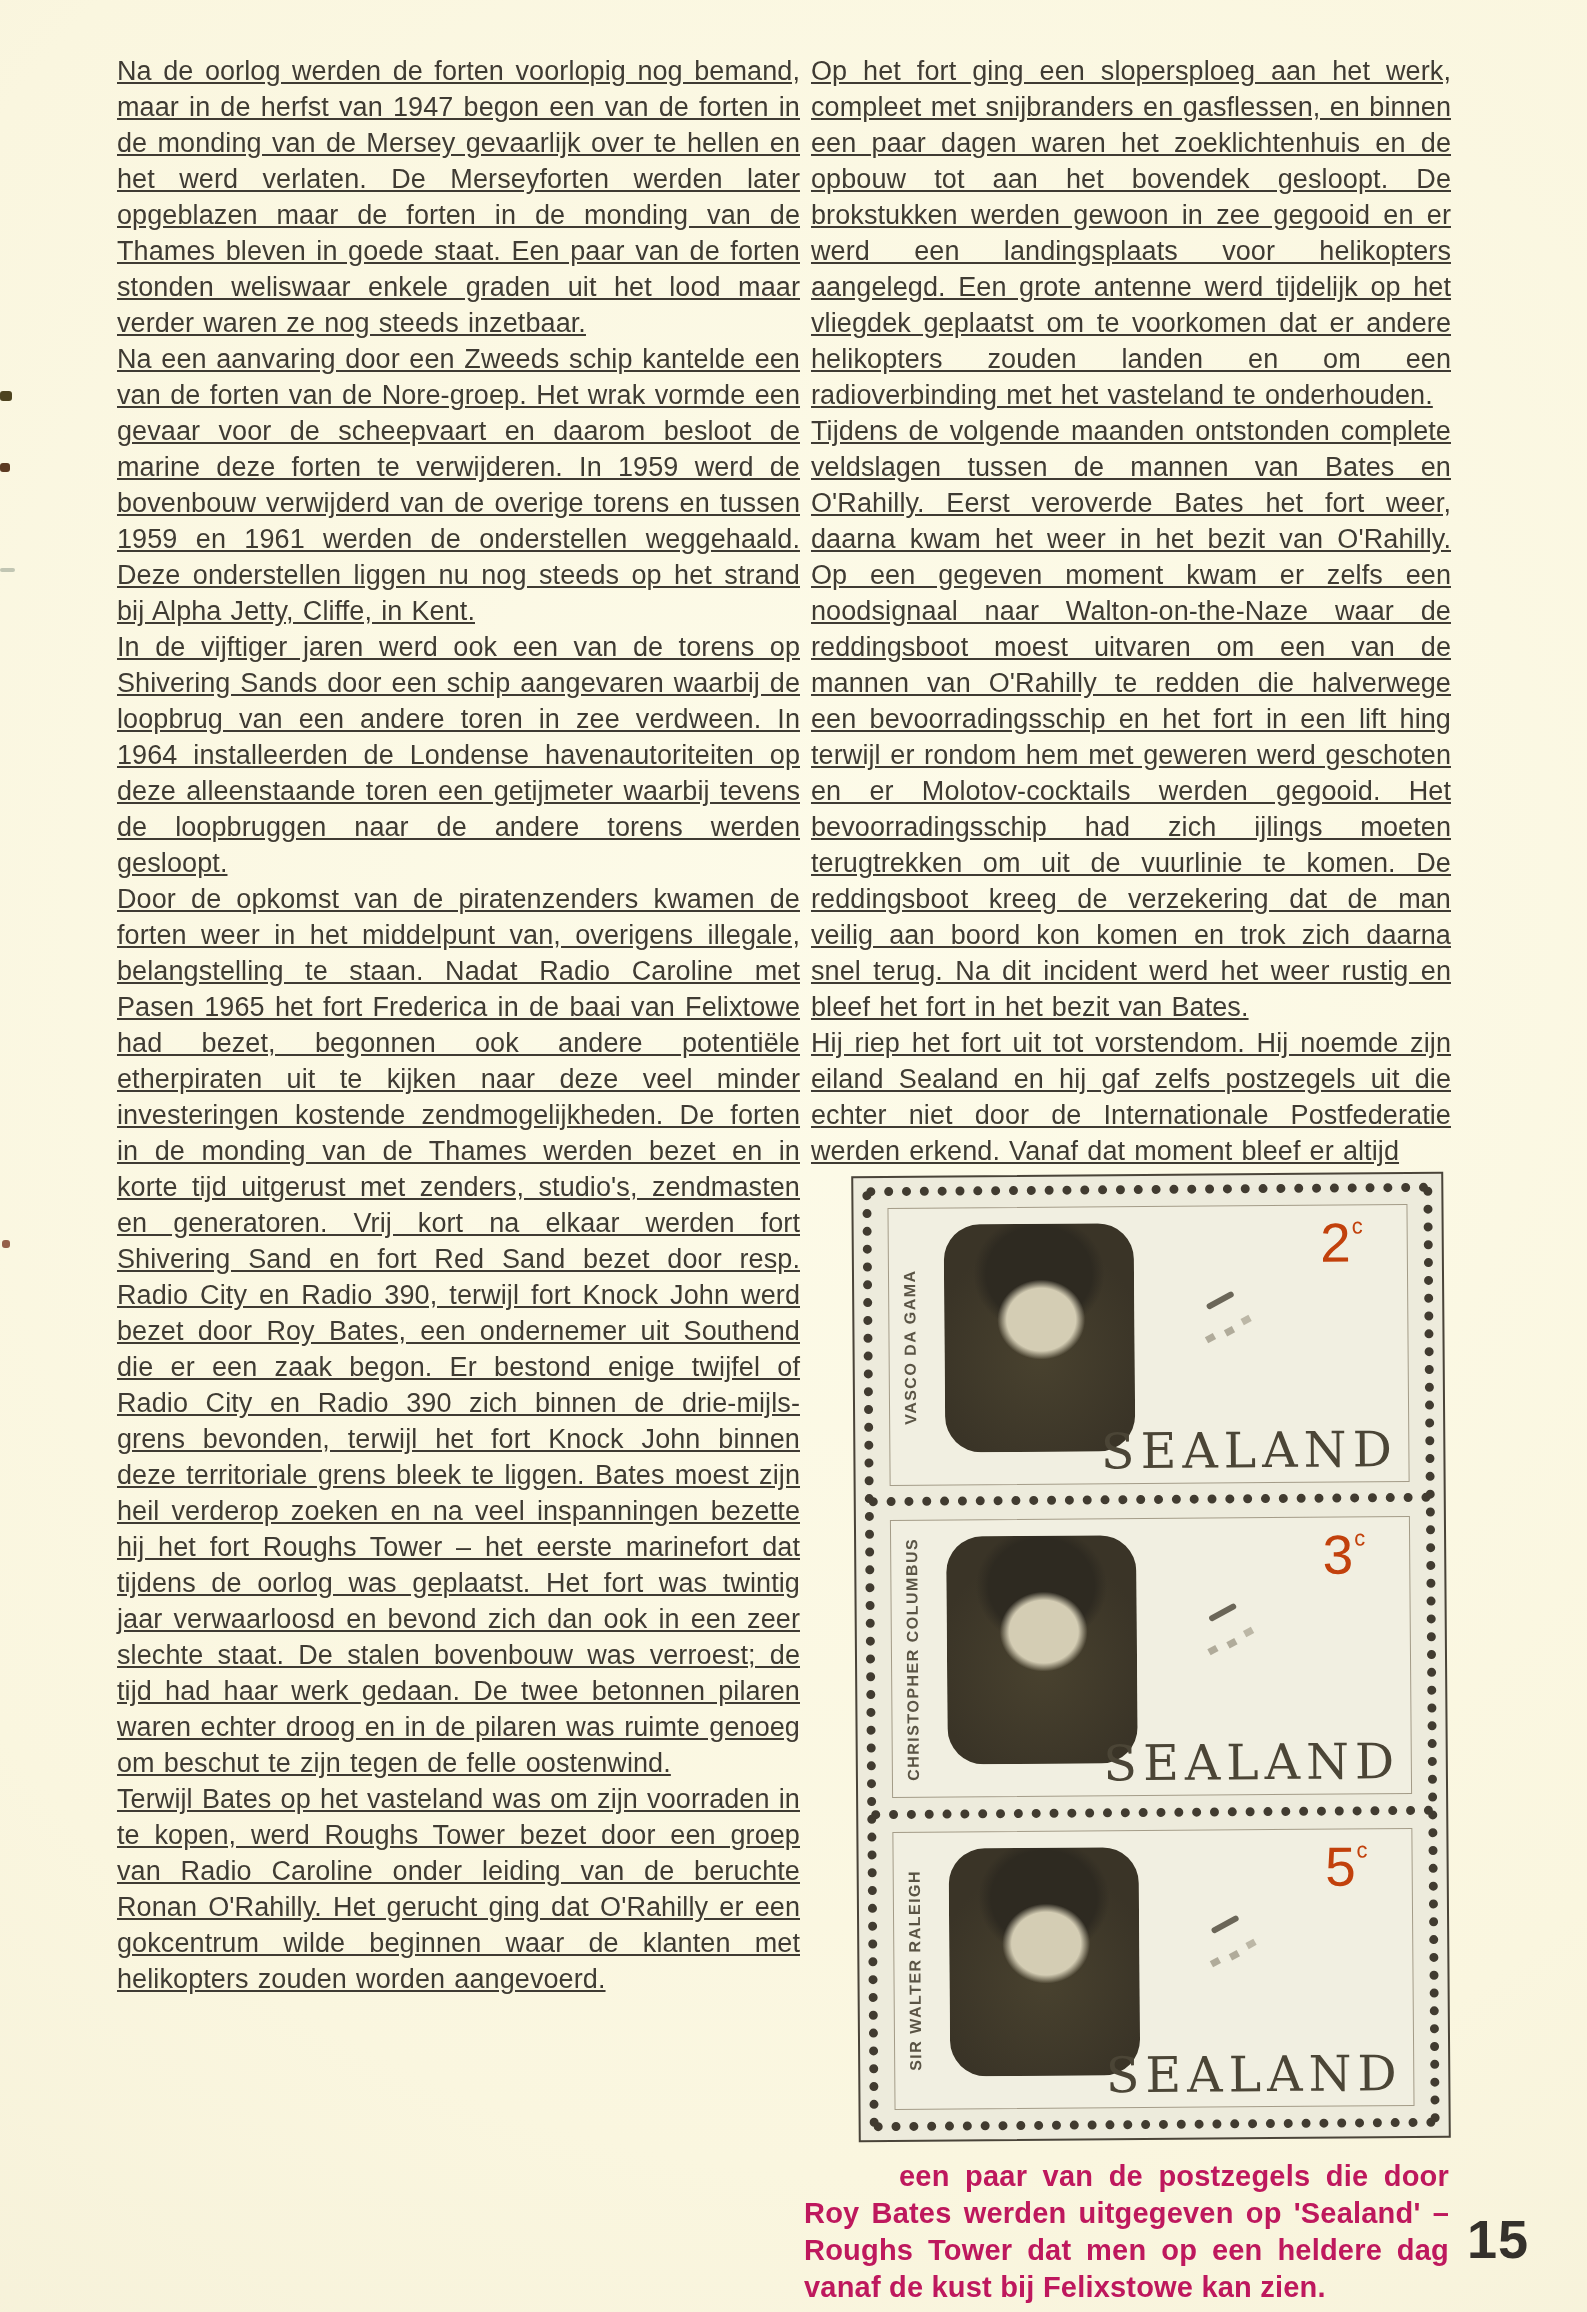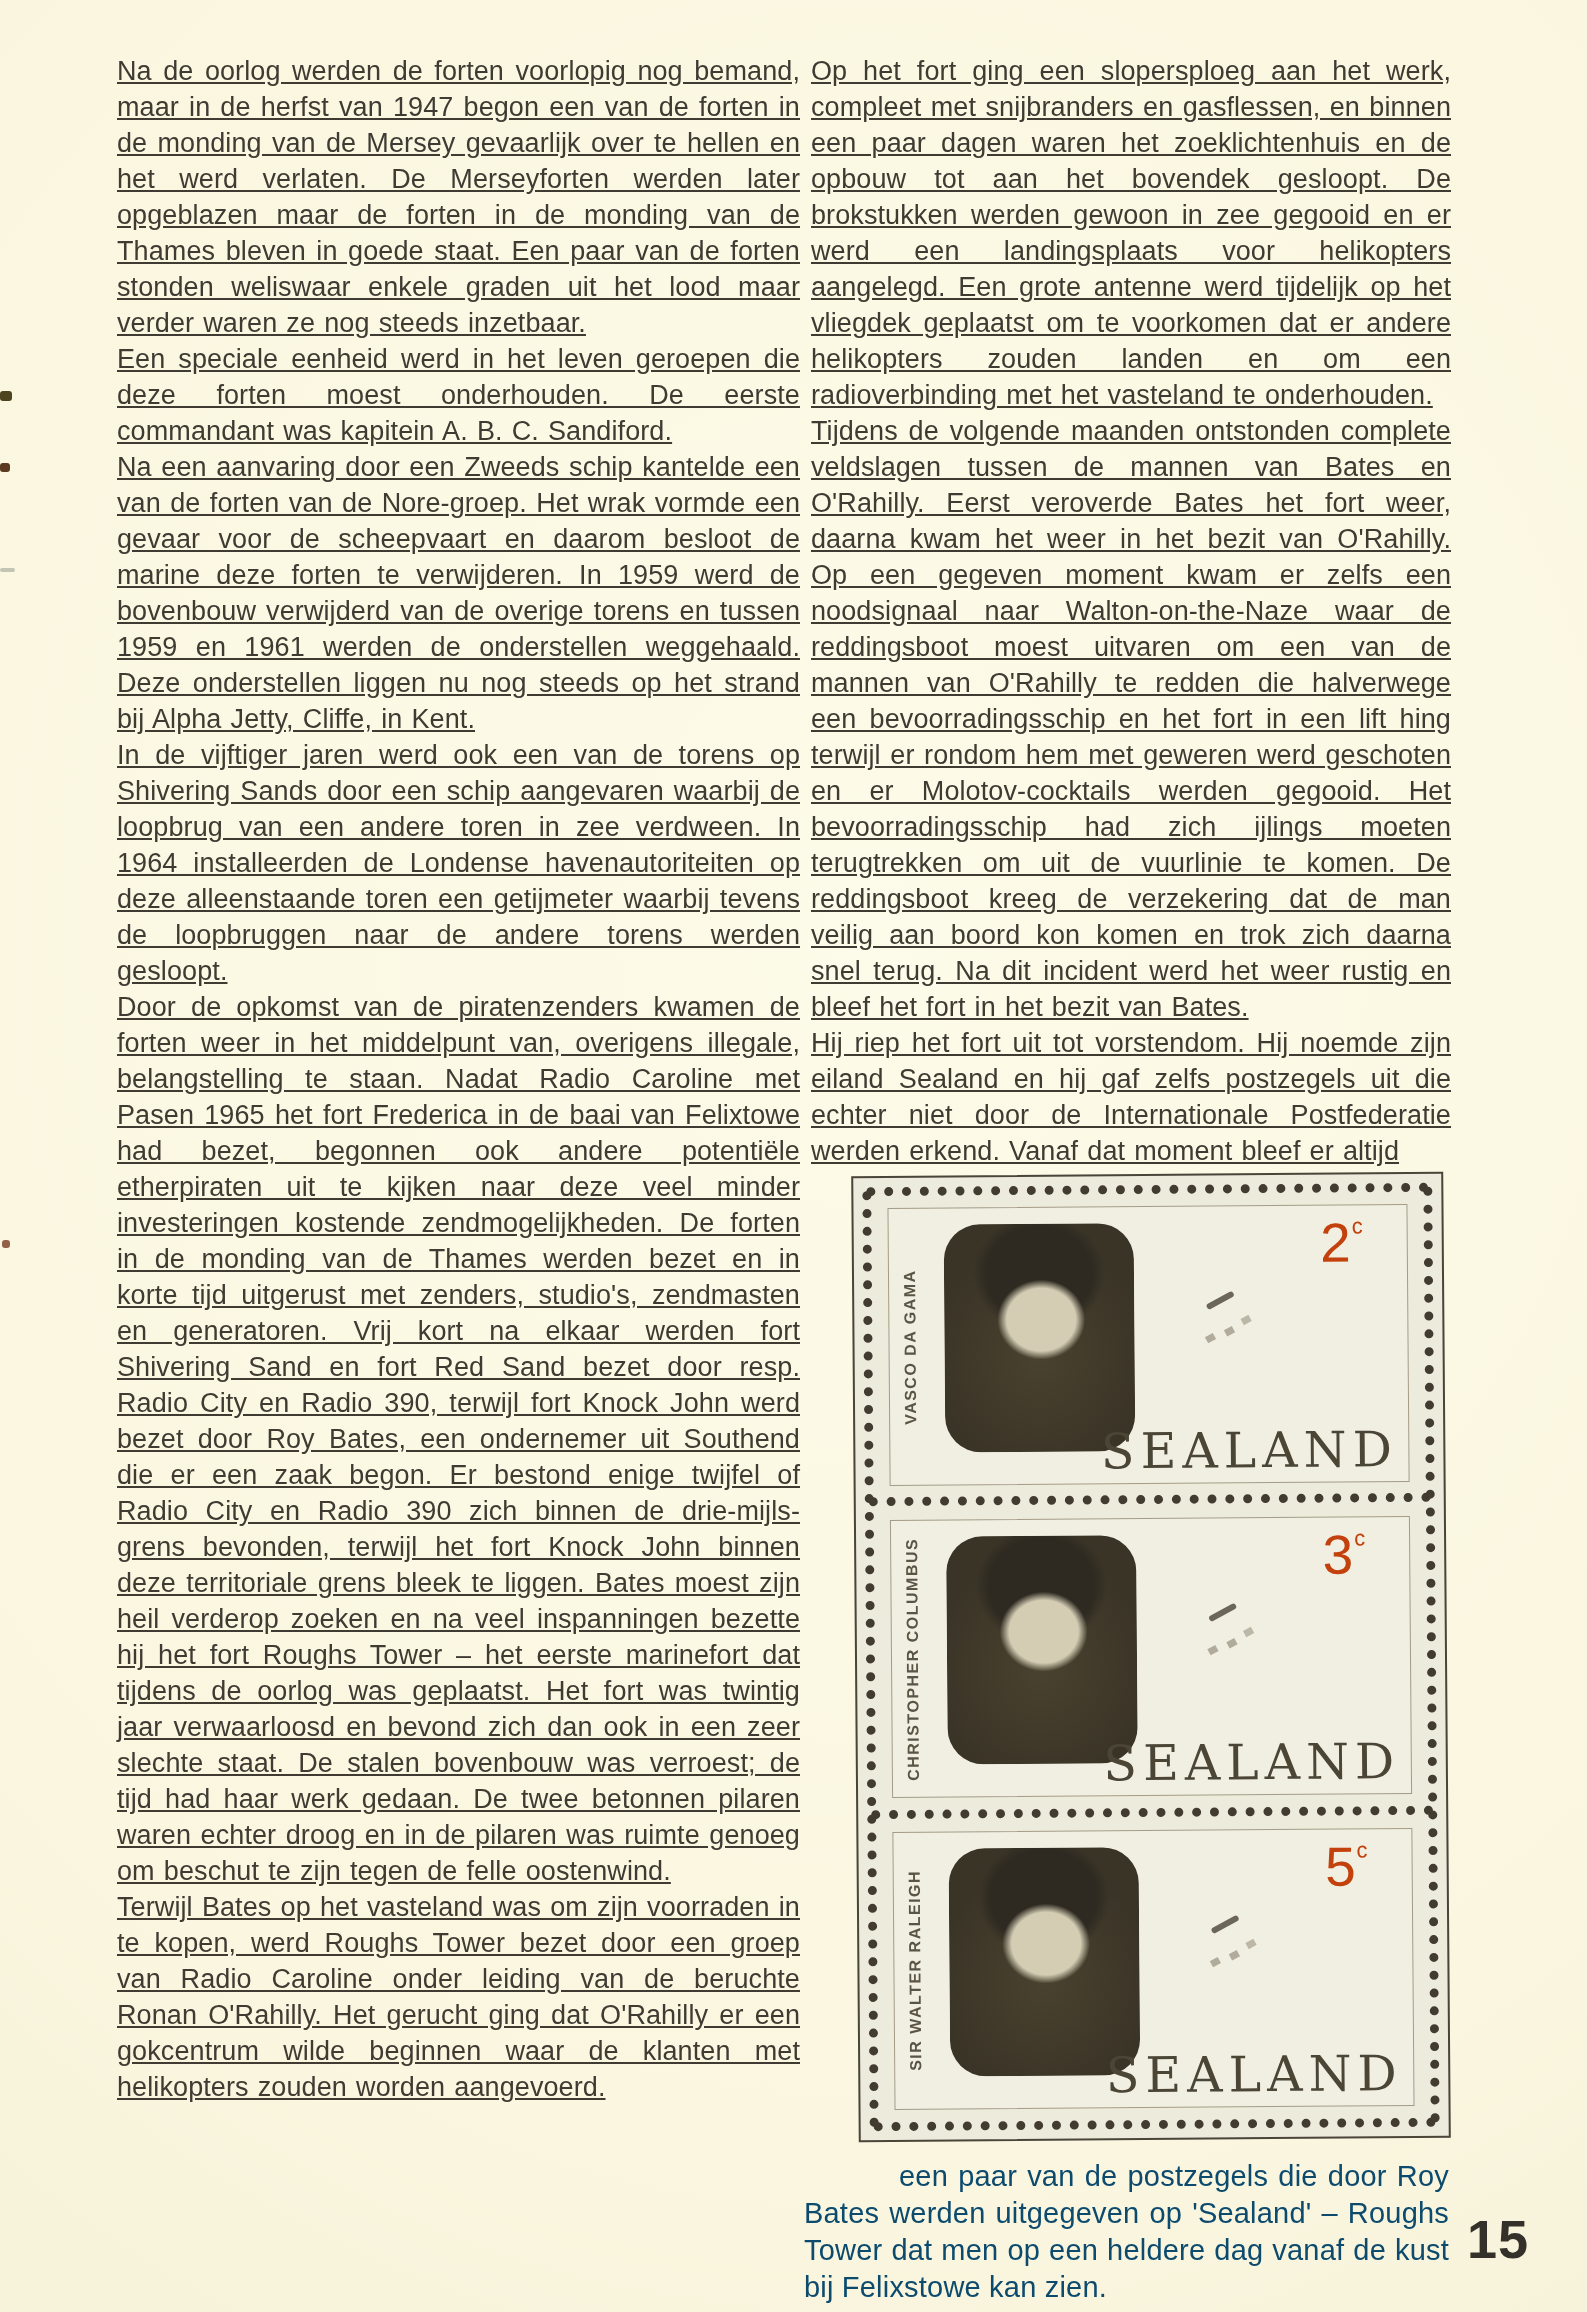--- a/index.html
+++ b/index.html
@@ -90,22 +90,22 @@
   .heli::after{
     content:"";position:absolute;top:28px;left:-16px;
     width:9px;height:7px;background:#766e5a;
     box-shadow:20px 3px 0 #766e5a, 40px 1px 0 #8d8570;
     opacity:.65;
   }
 
   
   #caption{
     position:absolute;left:804px;top:2129px;width:645px;
-    font-size:29px;font-weight:normal;line-height:37px;
-    color:#0c4a6e;text-align:justify;text-indent:95px;
+    font-size:29px;font-weight:bold;line-height:37px;
+    color:#be185d;text-align:justify;text-indent:95px;
     letter-spacing:0.2px;z-index:3;
   }
   #folio{
     position:absolute;left:1467px;top:2208px;
     font-size:54px;font-weight:bold;color:#34312b;
     letter-spacing:1px;z-index:3;
   }
 
   
   .scan-mark{position:absolute;z-index:4;border-radius:3px;}
@@ -114,21 +114,20 @@
   .m3{left:0;top:568px;width:15px;height:4px;background:#aab0a0;opacity:.7;}
   .m4{left:2px;top:1240px;width:8px;height:8px;background:#7c3a24;opacity:.8;}
 </style>
 </head>
 <body>
 
 <div class="paper-tone"></div>
 
 <div class="col" id="left-col">
   <p>Na de oorlog werden de forten voorlopig nog bemand, maar in de herfst van 1947 begon een van de forten in de monding van de Mersey gevaarlijk over te hellen en het werd verlaten. De Merseyforten werden later opgeblazen maar de forten in de monding van de Thames bleven in goede staat. Een paar van de forten stonden weliswaar enkele graden uit het lood maar verder waren ze nog steeds inzetbaar.</p>
-  <p>Een speciale eenheid werd in het leven geroepen die deze forten moest onderhouden. De eerste commandant was kapitein A. B. C. Sandiford.</p>
   <p>Na een aanvaring door een Zweeds schip kantelde een van de forten van de Nore-groep. Het wrak vormde een gevaar voor de scheepvaart en daarom besloot de marine deze forten te verwijderen. In 1959 werd de bovenbouw verwijderd van de overige torens en tussen 1959 en 1961 werden de onderstellen weggehaald. Deze onderstellen liggen nu nog steeds op het strand bij Alpha Jetty, Cliffe, in Kent.</p>
   <p>In de vijftiger jaren werd ook een van de torens op Shivering Sands door een schip aangevaren waarbij de loopbrug van een andere toren in zee verdween. In 1964 installeerden de Londense havenautoriteiten op deze alleenstaande toren een getijmeter waarbij tevens de loopbruggen naar de andere torens werden gesloopt.</p>
   <p>Door de opkomst van de piratenzenders kwamen de forten weer in het middelpunt van, overigens illegale, belangstelling te staan. Nadat Radio Caroline met Pasen 1965 het fort Frederica in de baai van Felixtowe had bezet, begonnen ook andere potentiële etherpiraten uit te kijken naar deze veel minder investeringen kostende zendmogelijkheden. De forten in de monding van de Thames werden bezet en in korte tijd uitgerust met zenders, studio's, zendmasten en generatoren. Vrij kort na elkaar werden fort Shivering Sand en fort Red Sand bezet door resp. Radio City en Radio 390, terwijl fort Knock John werd bezet door Roy Bates, een ondernemer uit Southend die er een zaak begon. Er bestond enige twijfel of Radio City en Radio 390 zich binnen de drie-mijls-grens bevonden, terwijl het fort Knock John binnen deze territoriale grens bleek te liggen. Bates moest zijn heil verderop zoeken en na veel inspanningen bezette hij het fort Roughs Tower – het eerste marinefort dat tijdens de oorlog was geplaatst. Het fort was twintig jaar verwaarloosd en bevond zich dan ook in een zeer slechte staat. De stalen bovenbouw was verroest; de tijd had haar werk gedaan. De twee betonnen pilaren waren echter droog en in de pilaren was ruimte genoeg om beschut te zijn tegen de felle oostenwind.</p>
   <p>Terwijl Bates op het vasteland was om zijn voorraden in te kopen, werd Roughs Tower bezet door een groep van Radio Caroline onder leiding van de beruchte Ronan O'Rahilly. Het gerucht ging dat O'Rahilly er een gokcentrum wilde beginnen waar de klanten met helikopters zouden worden aangevoerd.</p>
 </div>
 
 <div class="col" id="right-col">
   <p>Op het fort ging een slopersploeg aan het werk, compleet met snijbranders en gasflessen, en binnen een paar dagen waren het zoeklichtenhuis en de opbouw tot aan het bovendek gesloopt. De brokstukken werden gewoon in zee gegooid en er werd een landingsplaats voor helikopters aangelegd. Een grote antenne werd tijdelijk op het vliegdek geplaatst om te voorkomen dat er andere helikopters zouden landen en om een radioverbinding met het vasteland te onderhouden.</p>
   <p>Tijdens de volgende maanden ontstonden complete veldslagen tussen de mannen van Bates en O'Rahilly. Eerst veroverde Bates het fort weer, daarna kwam het weer in het bezit van O'Rahilly. Op een gegeven moment kwam er zelfs een noodsignaal naar Walton-on-the-Naze waar de reddingsboot moest uitvaren om een van de mannen van O'Rahilly te redden die halverwege een bevoorradingsschip en het fort in een lift hing terwijl er rondom hem met geweren werd geschoten en er Molotov-cocktails werden gegooid. Het bevoorradingsschip had zich ijlings moeten terugtrekken om uit de vuurlinie te komen. De reddingsboot kreeg de verzekering dat de man veilig aan boord kon komen en trok zich daarna snel terug. Na dit incident werd het weer rustig en bleef het fort in het bezit van Bates.</p>
   <p>Hij riep het fort uit tot vorstendom. Hij noemde zijn eiland Sealand en hij gaf zelfs postzegels uit die echter niet door de Internationale Postfederatie werden erkend. Vanaf dat moment bleef er altijd</p>

